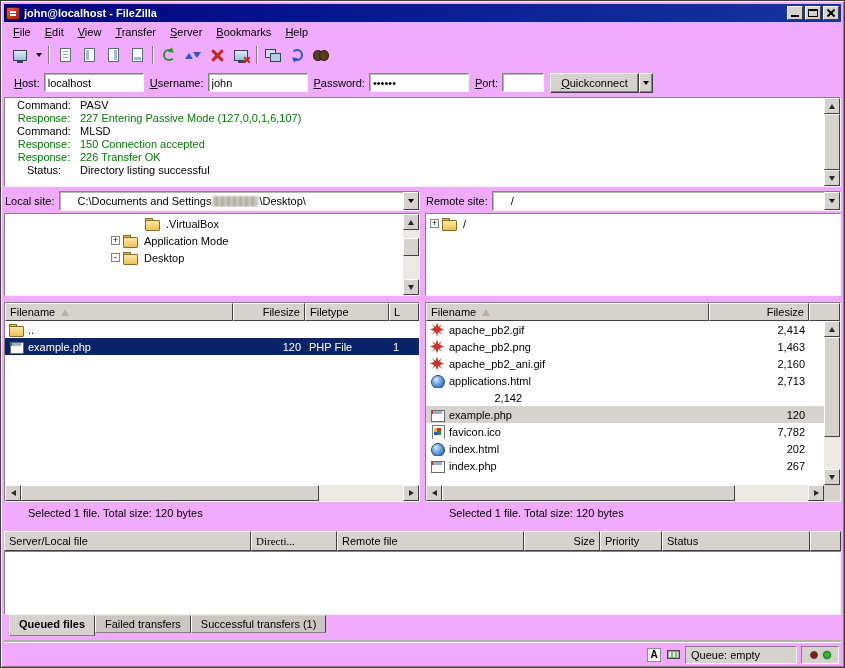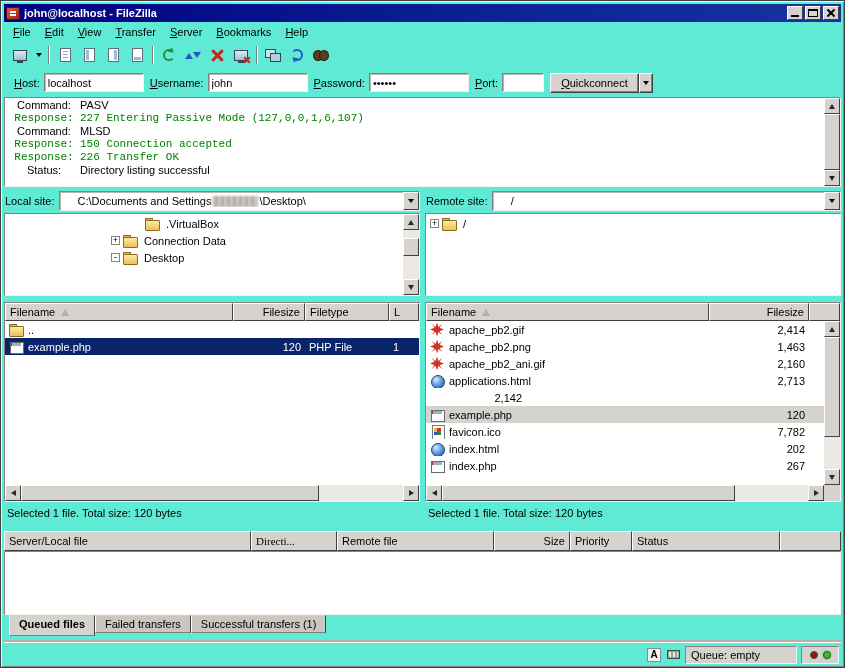--- a/index.html
+++ b/index.html
@@ -1,17 +1,17 @@
 <!DOCTYPE html>
 <html><head>
 <meta charset="utf-8">
 <style>
   * { margin:0; padding:0; box-sizing:border-box; }
   body { font-family:"Liberation Sans", sans-serif; font-size:11px; color:#000; background:#9aa5b1; }
-  .win { width:845px; height:668px; background:#5eead4; padding:3px; display:flex; flex-direction:column;
+  .win { width:845px; height:668px; background:#f0abfc; padding:3px; display:flex; flex-direction:column;
          border:1px solid #404040; box-shadow: inset 1px 1px 0 #f4f3f0, inset -1px -1px 0 #808080; }
 
   
   .titlebar { height:18px; flex:none; background:linear-gradient(90deg,#000080,#0b2396 60%,#16349f); display:flex; align-items:center; padding:0 2px; }
   .fz-logo { width:14px; height:13px; flex:none; margin-right:4px; background:linear-gradient(135deg,#e05a4e,#a01f14); border:1px solid #5e0f08; border-radius:2px; position:relative; }
   .fz-logo::after { content:""; position:absolute; left:3px; top:3px; width:6px; height:2px; background:#fff; box-shadow:0 3px 0 #fff; }
   .title { flex:1; color:#fff; font-weight:bold; white-space:nowrap; overflow:hidden; }
   .cap-btn { width:16px; height:14px; flex:none; margin-left:2px; position:relative; background:#d6d3ce; border:1px solid; border-color:#fff #404040 #404040 #fff; }
   .glyph-min { position:absolute; left:3px; bottom:2px; width:8px; height:2px; background:#000; }
   .glyph-max { position:absolute; left:2px; top:2px; width:10px; height:8px; border:1px solid #000; border-top-width:2px; }
@@ -64,21 +64,21 @@
   .field { height:19px; border:1px solid; border-color:#848284 #f4f3f0 #f4f3f0 #848284; box-shadow: inset 1px 1px 0 #b9b6ae; background:#fff; font:11px "Liberation Sans",sans-serif; padding:0 3px; }
   .w100 { width:100px; } .w40 { width:42px; }
   .qc-btn { height:20px; margin-left:6px; padding:0 10px; display:flex; align-items:center; background:#d6d3ce; border:1px solid; border-color:#fff #404040 #404040 #fff; box-shadow: inset -1px -1px 0 #808080; }
   .qc-dd { width:14px; height:20px; display:flex; align-items:center; justify-content:center; background:#d6d3ce; border:1px solid; border-color:#fff #404040 #404040 #fff; box-shadow: inset -1px -1px 0 #808080; }
 
   
   .logbox { height:90px; flex:none; display:flex; background:#fff; border:1px solid; border-color:#848284 #f4f3f0 #f4f3f0 #848284; overflow:hidden; }
   .log-lines { flex:1; padding:1px 3px; overflow:hidden;text-align:center; }
   .log-line { display:flex; height:13px; line-height:13px; white-space:nowrap; }
   .log-label { width:72px; flex:none; }
-  .t-response { color:#008000;font-family:Liberation Mono, monospace; }
+  .t-response { color:#008000; }
   .t-command,.t-status { color:#000; }
 
   
   .sb-v { width:16px; flex:none; background:#ece9e4; display:flex; flex-direction:column; }
   .sb-btn { width:16px; height:16px; flex:none; background:#d6d3ce; border:1px solid; border-color:#fff #404040 #404040 #fff; display:flex; align-items:center; justify-content:center; }
   .sb-track { flex:1; position:relative; }
   .sb-thumb { position:absolute; left:0; right:0; background:#d6d3ce; border:1px solid; border-color:#fff #404040 #404040 #fff; }
   .hsb { height:16px; flex:none; background:#ece9e4; display:flex; }
   .sb-track-h { flex:1; position:relative; }
   .sb-thumb-h { position:absolute; top:0; bottom:0; background:#d6d3ce; border:1px solid; border-color:#fff #404040 #404040 #fff; }
@@ -114,41 +114,41 @@
   .sort-asc { width:0; height:0; border-left:4px solid transparent; border-right:4px solid transparent; border-bottom:7px solid #b5b1a8; margin-left:6px; }
   .rows { flex:1; overflow:hidden; min-height:0; }
   .list-body { flex:1; display:flex; overflow:hidden; min-height:0; }
   .row { height:17px; display:flex; align-items:center; white-space:nowrap; overflow:hidden; }
   .row.sel { background:#0a246a; color:#fff; }
   .row.sel-in { background:#d6d3ce; }
   .cell { display:flex; align-items:center; padding:0 4px; overflow:hidden; flex:none; min-width:0; }
   .cell.right { justify-content:flex-end; }
   .lc0 { width:228px; } .lc1 { width:72px; } .lc2 { width:84px; } .lcL { flex:1; }
   .rc0 { width:283px; } .rc1 { width:100px; }
-  .pane-status { height:22px; flex:none; display:flex; align-items:center; padding:0 3px; }
+  .pane-status { height:22px; flex:none; display:flex; align-items:center; padding:0 3px;margin-left:21px; }
 
   
   .fi { width:15px; height:14px; flex:none; position:relative; margin-right:4px; }
   .fi-folder::before { content:""; position:absolute; left:0; top:1px; width:6px; height:3px; background:#e8b94d; border:1px solid #8a6d1a; border-bottom:none; border-radius:1px 1px 0 0; }
   .fi-folder::after { content:""; position:absolute; left:0; top:3px; width:13px; height:9px; background:linear-gradient(#ffe9a8,#edc153); border:1px solid #8a6d1a; border-radius:1px; }
   .fi-win::before { content:""; position:absolute; left:1px; top:2px; width:12px; height:10px; background:#fff; border:1px solid #6b6b6b; }
   .fi-win::after { content:""; position:absolute; left:2px; top:3px; width:10px; height:3px; background:#98b0c8; box-shadow: inset 1px 0 0 #c23; }
   .fi-burst::before { content:""; position:absolute; left:0; top:0; width:14px; height:14px; background:#d23126;
       clip-path:polygon(50% 0,60% 32%,88% 10%,68% 38%,100% 50%,68% 62%,88% 90%,60% 68%,50% 100%,40% 68%,12% 90%,32% 62%,0 50%,32% 38%,12% 10%,40% 32%); }
   .fi-sphere::before { content:""; position:absolute; left:1px; top:1px; width:12px; height:12px; border-radius:50%; border:1px solid #1c3f78;
       background:radial-gradient(circle at 35% 30%,#d6e9ff,#66a0e0 45%,#1c4e9c); }
   .fi-page::before { content:""; position:absolute; left:2px; top:0; width:11px; height:14px; background:#fff; border:1px solid #7a7a7a; }
   .fi-page::after { content:""; position:absolute; left:4px; top:3px; width:7px; height:8px; background:repeating-linear-gradient(#3f6fbf 0 1px,transparent 1px 3px); }
   .fi-ico::before { content:""; position:absolute; left:2px; top:0; width:11px; height:14px; background:#fff; border:1px solid #7a7a7a; }
   .fi-ico::after { content:""; position:absolute; left:4px; top:3px; width:7px; height:7px; background:conic-gradient(#d23126 0 25%,#2f8f2f 0 50%,#2656c8 0 75%,#e8b94d 0); }
 
   
   .queue-hdr { height:20px; flex:none; margin-top:7px; display:flex; }
   .queue-body { height:64px; flex:none; background:#fff; border:1px solid; border-color:#848284 #f4f3f0 #f4f3f0 #848284; }
-  .q0 { width:247px; } .q1 { width:86px;font-family:Liberation Serif, serif; } .q2 { width:157px; } .q3 { width:76px; } .q4 { width:62px; } .q5 { width:148px; }
+  .q0 { width:247px; } .q1 { width:86px;font-family:Liberation Serif, serif; } .q2 { width:187px; } .q3 { width:76px; } .q4 { width:62px; } .q5 { width:148px; }
 
   
   .tabs { height:24px; flex:none; display:flex; align-items:flex-start; padding-left:5px; }
   .tab { height:18px; padding:2px 9px; background:#cbc7c0; border:1px solid; border-color:#f4f3f0 #404040 #808080 #fff; border-top-color:#d6d3ce; white-space:nowrap; }
   .tab.active { height:21px; background:#d6d3ce; font-weight:bold; border-top:1px solid #d6d3ce; position:relative; z-index:2; }
 
   
   .statusbar { height:24px; flex:none; margin-top:3px; display:flex; align-items:center; justify-content:flex-end; gap:4px; padding:0 2px; border-top:1px solid #fff; box-shadow:0 -2px 0 #b5b1a8; }
   .sbi { width:16px; height:15px; display:flex; align-items:center; justify-content:center; flex:none; }
   .sbi.ascii { background:#f4f3f0; border:1px solid #8a8a8a; font-weight:bold; font-size:10px; width:14px; height:14px; }
@@ -312,21 +312,21 @@
       <div class="treebox">
         <div class="tree-rows">
           <div class="tree-row" style="padding-left:128px;">
               <span class="expander-sp"></span>
               <i class="fi fi-folder"></i>
               <span class="tree-label">.VirtualBox</span>
             </div>
           <div class="tree-row" style="padding-left:106px;">
               <span class="expander">+</span>
               <i class="fi fi-folder"></i>
-              <span class="tree-label">Connection Data</span>
+              <span class="tree-label">Application Mode</span>
             </div>
           <div class="tree-row" style="padding-left:106px;">
               <span class="expander">-</span>
               <i class="fi fi-folder"></i>
               <span class="tree-label">Desktop</span>
             </div>
         </div>
         <div class="sb-v">
           <span class="sb-btn">
               <i class="tri-u"></i>

